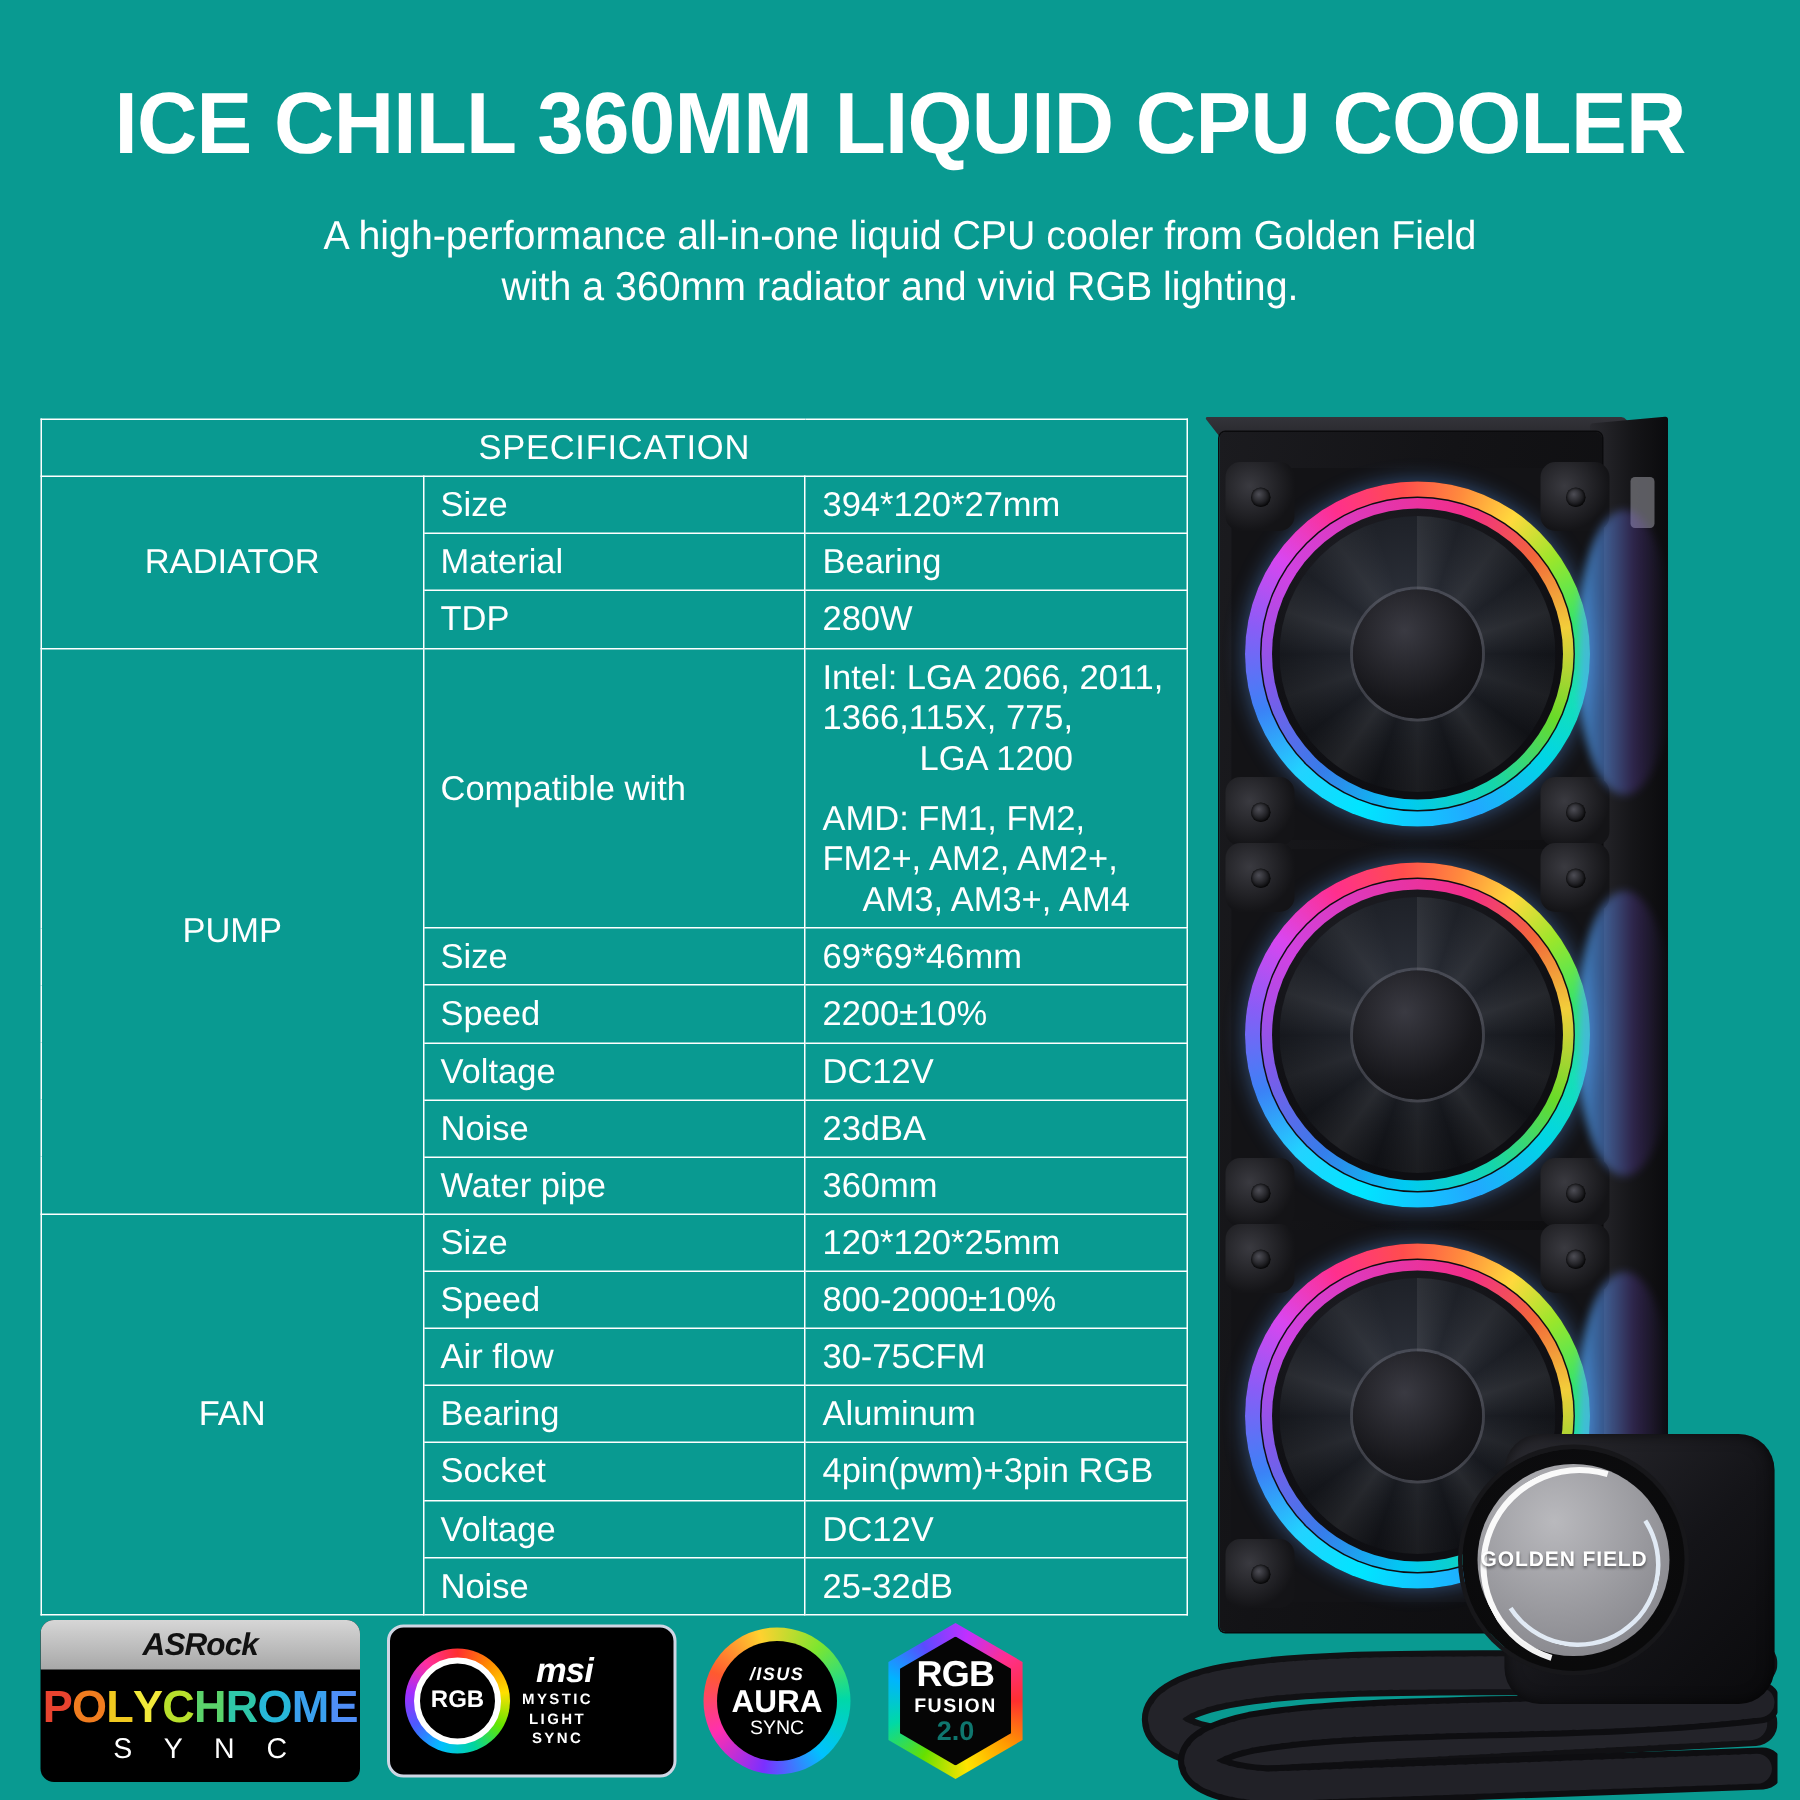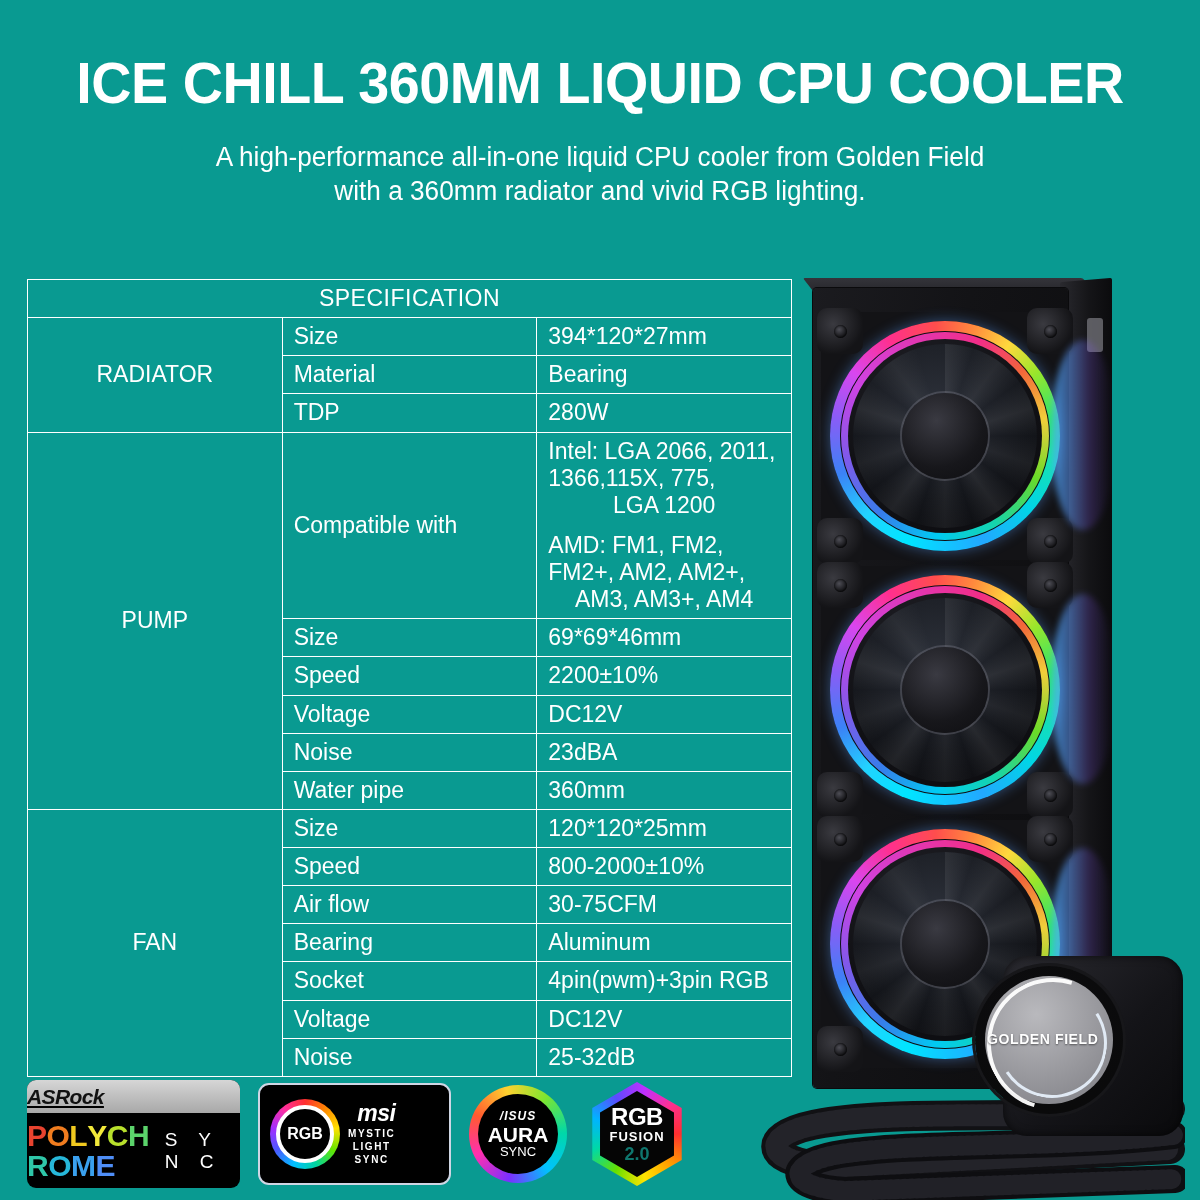--- a/index.html
+++ b/index.html
@@ -312,29 +312,29 @@
     width: 213px; height: 108px;
     border-radius: 9px;
     background: #000;
     overflow: hidden;
     display: flex;
     flex-direction: column;
   }
   .asrock-top {
     height: 33px;
     background: linear-gradient(180deg,#d6d6d6,#a8a8a8);
-    display: flex; align-items: center; justify-content: flex-start; text-decoration: underline;
+    display: flex; align-items: center; justify-content: center;
   }
   .asrock-brand {
     color: #111; font-weight: bold; font-size: 21px;
     font-style: italic; letter-spacing: -0.6px;
   }
   .asrock-bottom {
     flex: 1;
-    display: flex; flex-direction: row;
+    display: flex; flex-direction: column;
     align-items: center; justify-content: center;
     gap: 2px;
   }
   .poly-word { font-size: 30px; font-weight: bold; letter-spacing: -0.5px; line-height: 1; }
   .poly-word span { display: inline-block; }
   .sync-word { color: #fff; font-size: 19px; letter-spacing: 8px; padding-left: 8px; }
 
   .logo-msi {
     width: 193px; height: 102px;
     border-radius: 11px;

